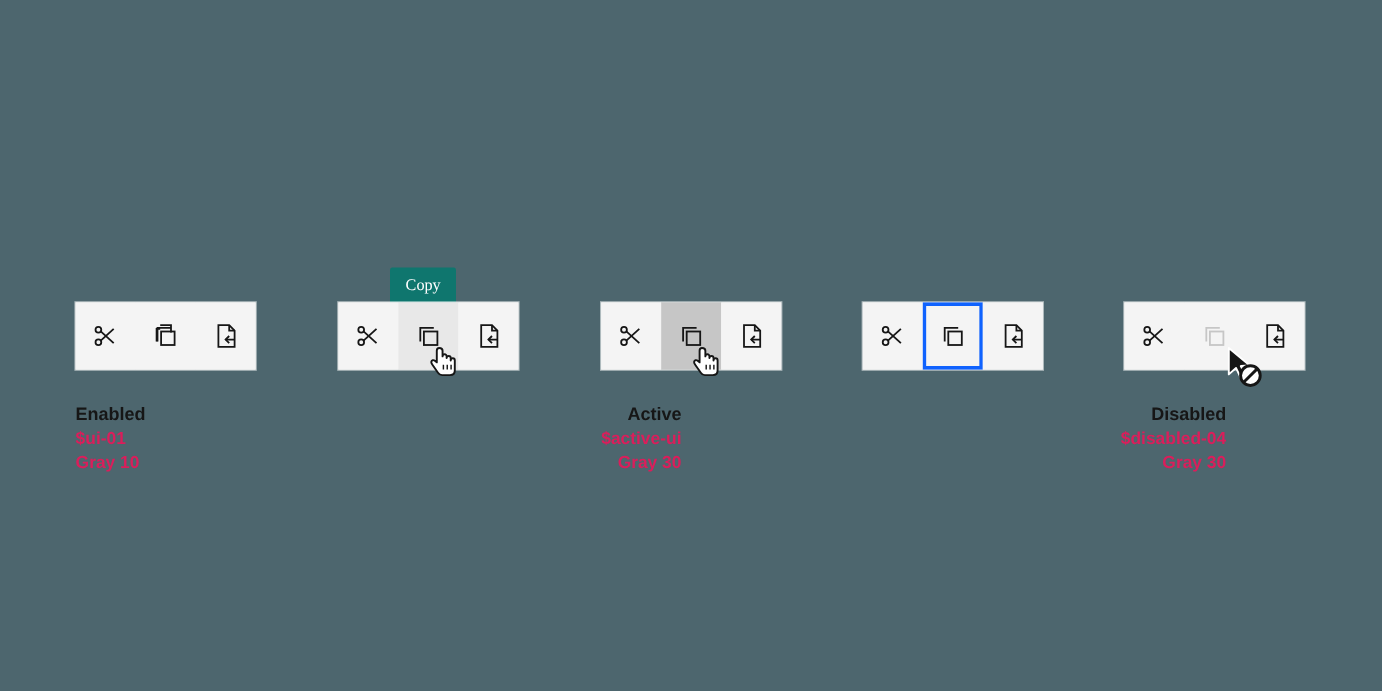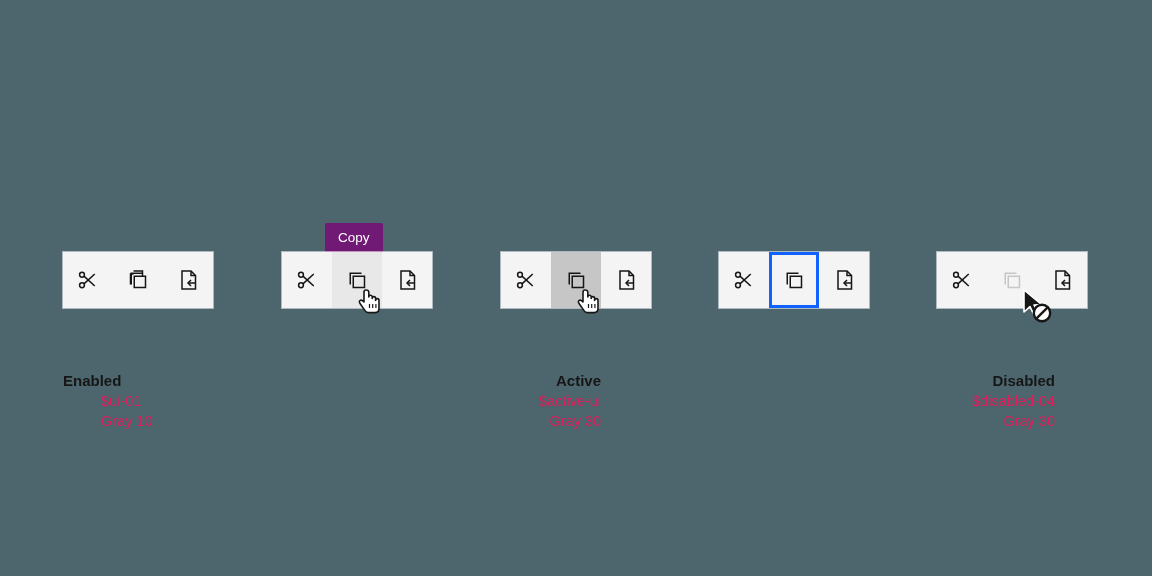--- a/index.html
+++ b/index.html
@@ -60,27 +60,28 @@
 
   .tb-btn svg { display: block; }
   .ico-dark  { stroke: #161616; fill: none; }
   .ico-muted { stroke: #c6c6c6; fill: none; }
 
   
   .tooltip {
     position: absolute;
     left: 325px;
     top: 223px;
-    background: #701a75;
+    background: #0f766e;
     color: #ffffff;
     font-size: 13.5px;
     line-height: 1;
     padding: 8px 13px 9px 13px;
     border-radius: 2px;
     white-space: nowrap;
+    font-family: Liberation Serif, serif;
   }
   .tooltip::after {
     content: "";
     position: absolute;
     left: 50%;
     bottom: -6px;
     margin-left: -6px;
     width: 0;
     height: 0;
     border-left: 6px solid transparent;
@@ -89,29 +90,27 @@
   }
 
   
   .label-block { position: absolute; top: 336px; }
   .label-title {
     font-size: 15px;
     font-weight: bold;
     color: #161616;
     line-height: 20px;
     white-space: nowrap;
-    margin-top: 35px;
   }
   .label-token {
     font-size: 14.5px;
-    font-weight: normal;
+    font-weight: bold;
     color: #da1e5b;
     line-height: 20px;
     white-space: nowrap;
-    margin-left: 38px;
   }
 
   
   .cursor { position: absolute; pointer-events: none; }
 </style>
 </head>
 <body>
 
 <div class="stage">
 

